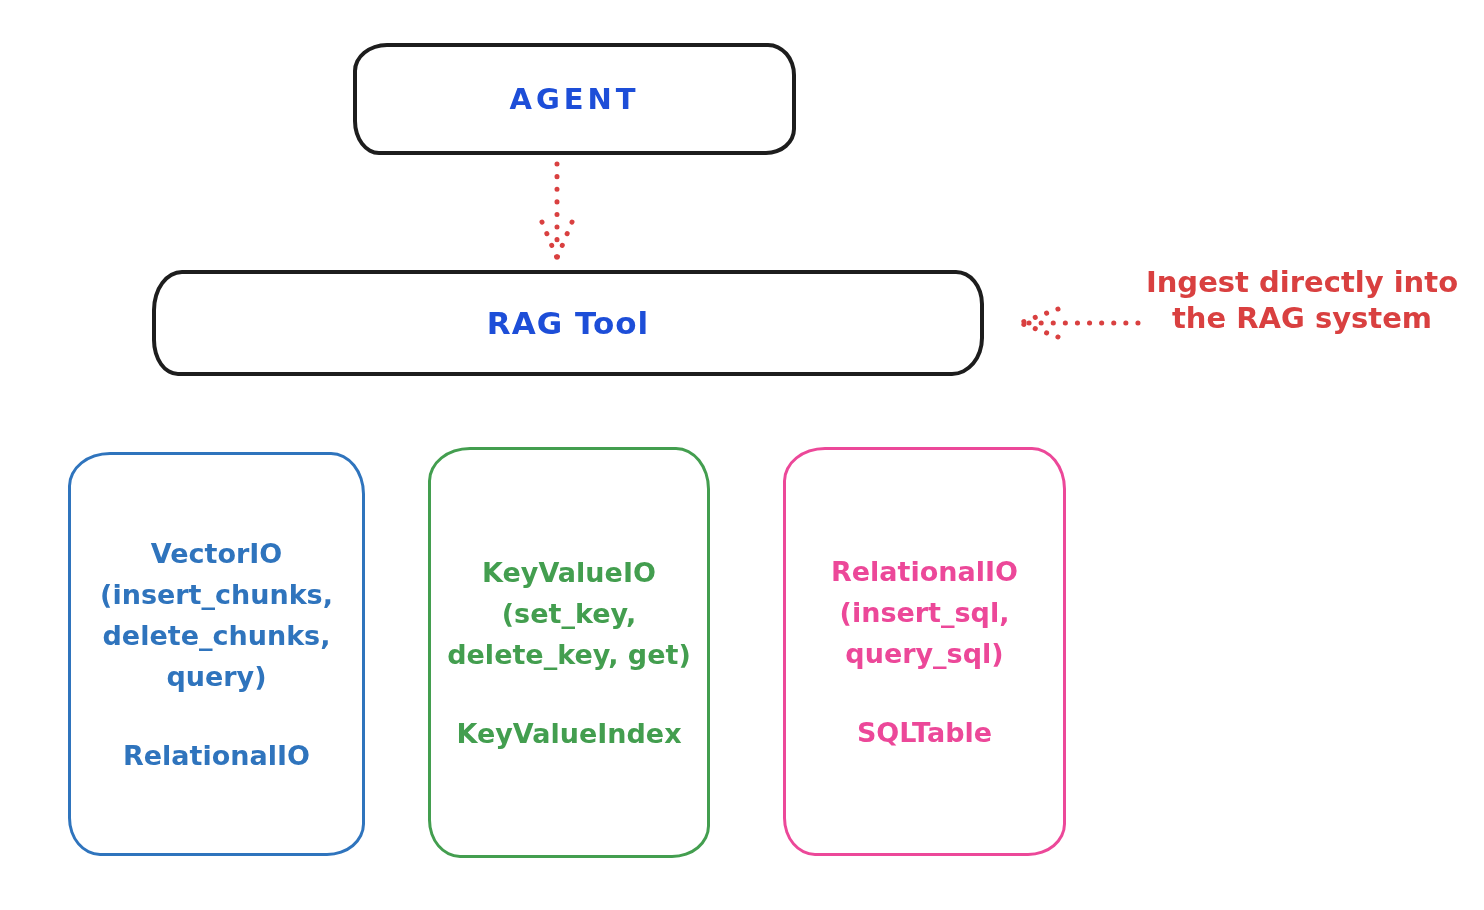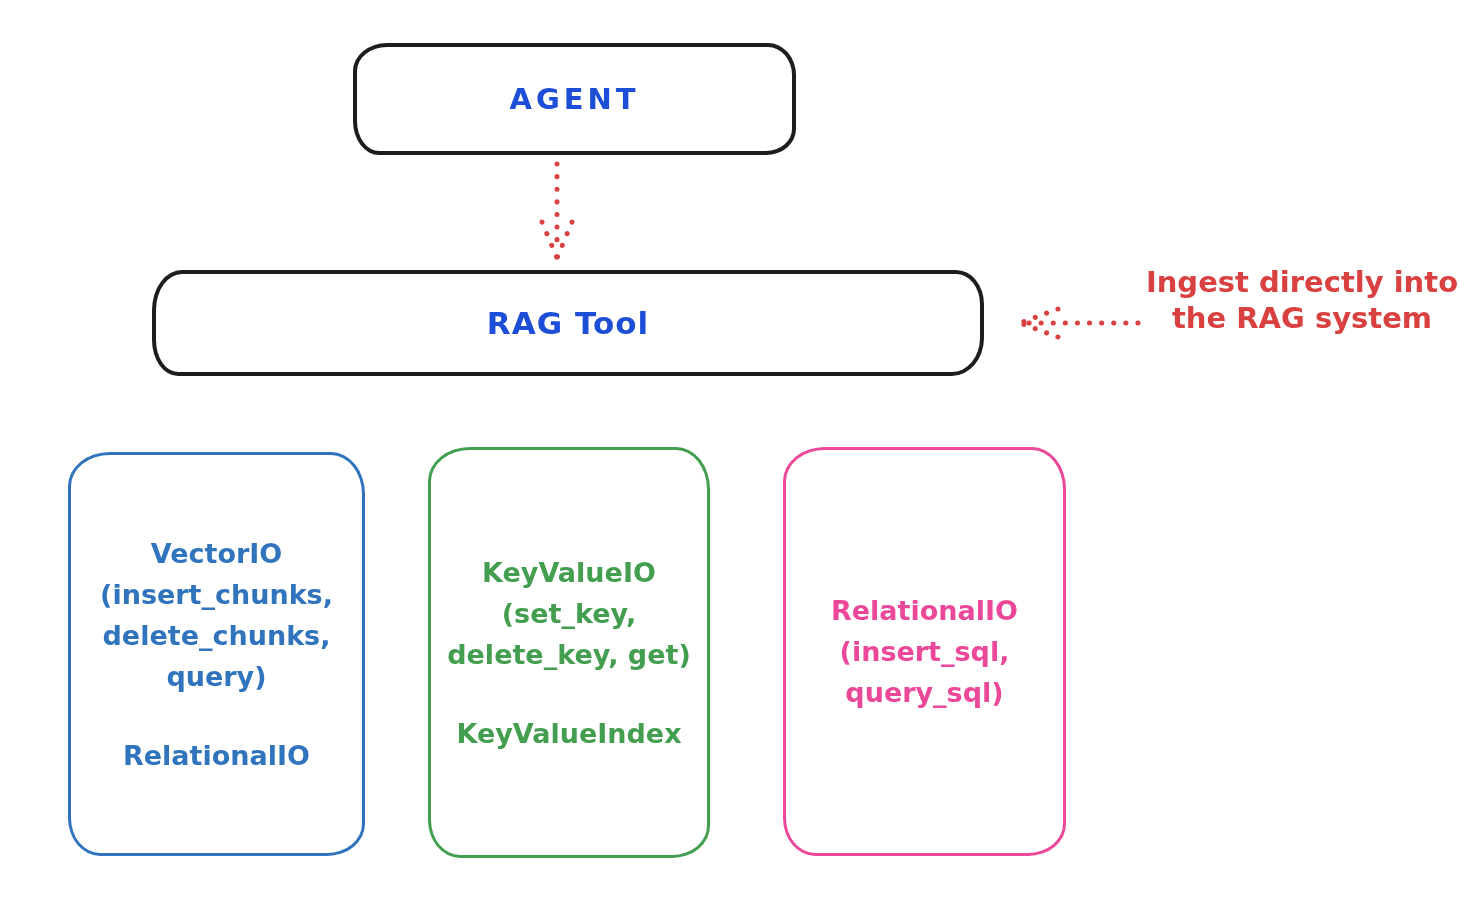--- a/index.html
+++ b/index.html
@@ -117,15 +117,16 @@
     <div class="methods">KeyValueIO
 (set_key,
 delete_key, get)</div>
     <div class="index-label">KeyValueIndex</div>
   </div>
 
   <div class="io-box pos-relational" style="color: #ec4899;">
     <div class="methods">RelationalIO
 (insert_sql,
 query_sql)</div>
+    <div class="index-label">SQLTable</div>
   </div>
 
 </div>
 
 </body></html>

